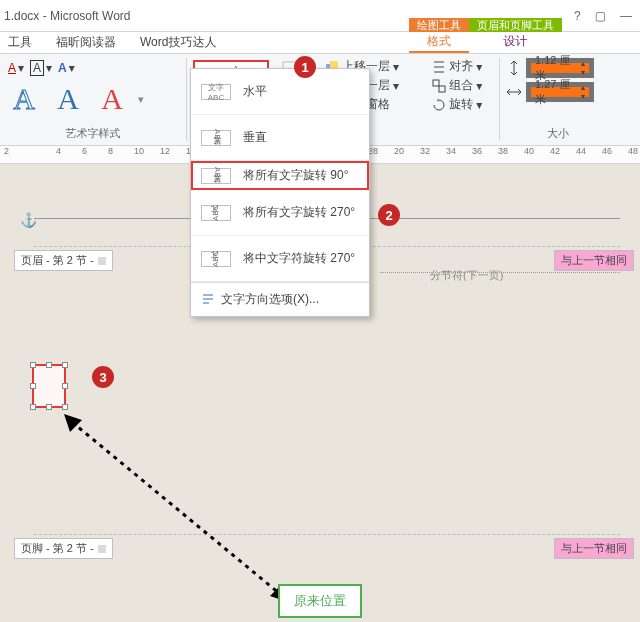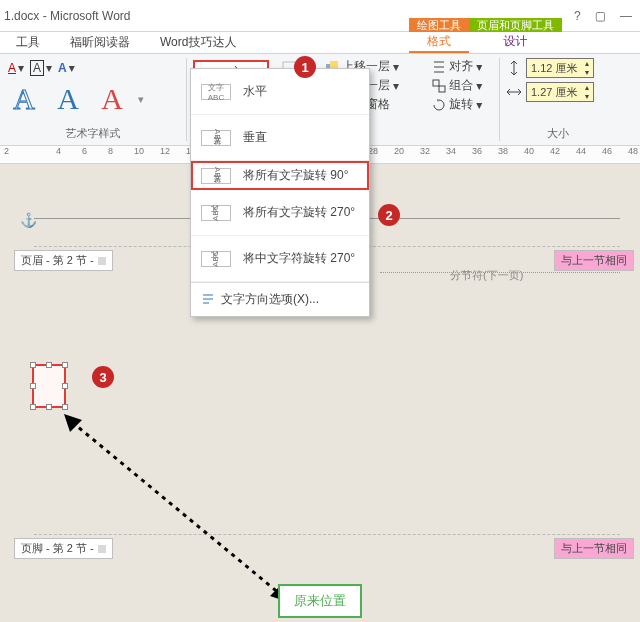--- a/index.html
+++ b/index.html
@@ -26,21 +26,21 @@
   .title-text { font-size: 12px; color: #555; }
   .win-controls { display: flex; gap: 14px; padding-right: 4px; color: #666; }
   .win-controls span { cursor: default; }
   .tabs-row {
     height: 22px;
     display: flex;
     align-items: flex-end;
     background: #fff;
     border-bottom: 1px solid #d4d4d4;
   }
-  .tabs-left { display: flex; gap: 26px; padding-left: 14px; margin-top: 46px; }
+  .tabs-left { display: flex; gap: 20px; padding-left: 6px; margin-top: 46px; }
   .tab-plain { color: #444; padding: 2px 2px; }
   .context-tabs { display: flex; margin-left: auto; margin-right: 78px;}
   .ctx-group { text-align: center; }
   .ctx-header {
     font-size: 11px;
     padding: 0 8px;
     line-height: 14px;
     color: #fff;
   }
   .ctx-draw .ctx-header { background: #ed7d31; }
@@ -73,22 +73,22 @@
   }
   .arrange { width: 180px; }
   .arr-grid { display: grid; grid-template-columns: auto auto auto; gap: 2px 6px; font-size: 12px; padding-top: 2px;}
   .arr-item { display: flex; align-items: center; gap: 3px; white-space: nowrap;}
   .arr-item svg { width: 14px; height: 14px; flex-shrink:0;}
   .size-grp { width: 116px; padding-top: 4px;}
   .size-row { display: flex; align-items: center; gap: 4px; margin-bottom: 4px;}
   .size-row svg { width: 16px; height: 16px;}
   .size-input {
     width: 68px; height: 20px;
-    border: 1px solid #737373;
-    background: #fef9c3;
+    border: 5px solid #737373;
+    background: #f97316;
     font-size: 11px;
     padding: 0 4px;
     display: flex; align-items: center; justify-content: space-between;
   }
   .ruler {
     height: 18px;
     background: #fcfcfc;
     border-bottom: 1px solid #d4d4d4;
     font-size: 9px;
     color: #777;
@@ -115,21 +115,21 @@
   }
   .hdr-label .sq { width: 8px; height: 8px; background: #d9d9d9;}
   .same-label {
     position: absolute;
     background: #f9a8d4; border: 1px solid #bfbfbf;
     font-size: 11px; padding: 2px 6px;
   }
   .section-break {
     position: absolute;
     font-size: 11px; color: #888;
-    left: 450px;
+    left: 430px;
   }
   .dropdown {
     position: absolute;
     left: 190px; top: 68px;
     width: 180px;
     background: #fff;
     border: 1px solid #c6c6c6;
     box-shadow: 3px 3px 6px rgba(0,0,0,0.25);
     z-index: 50;
   }

